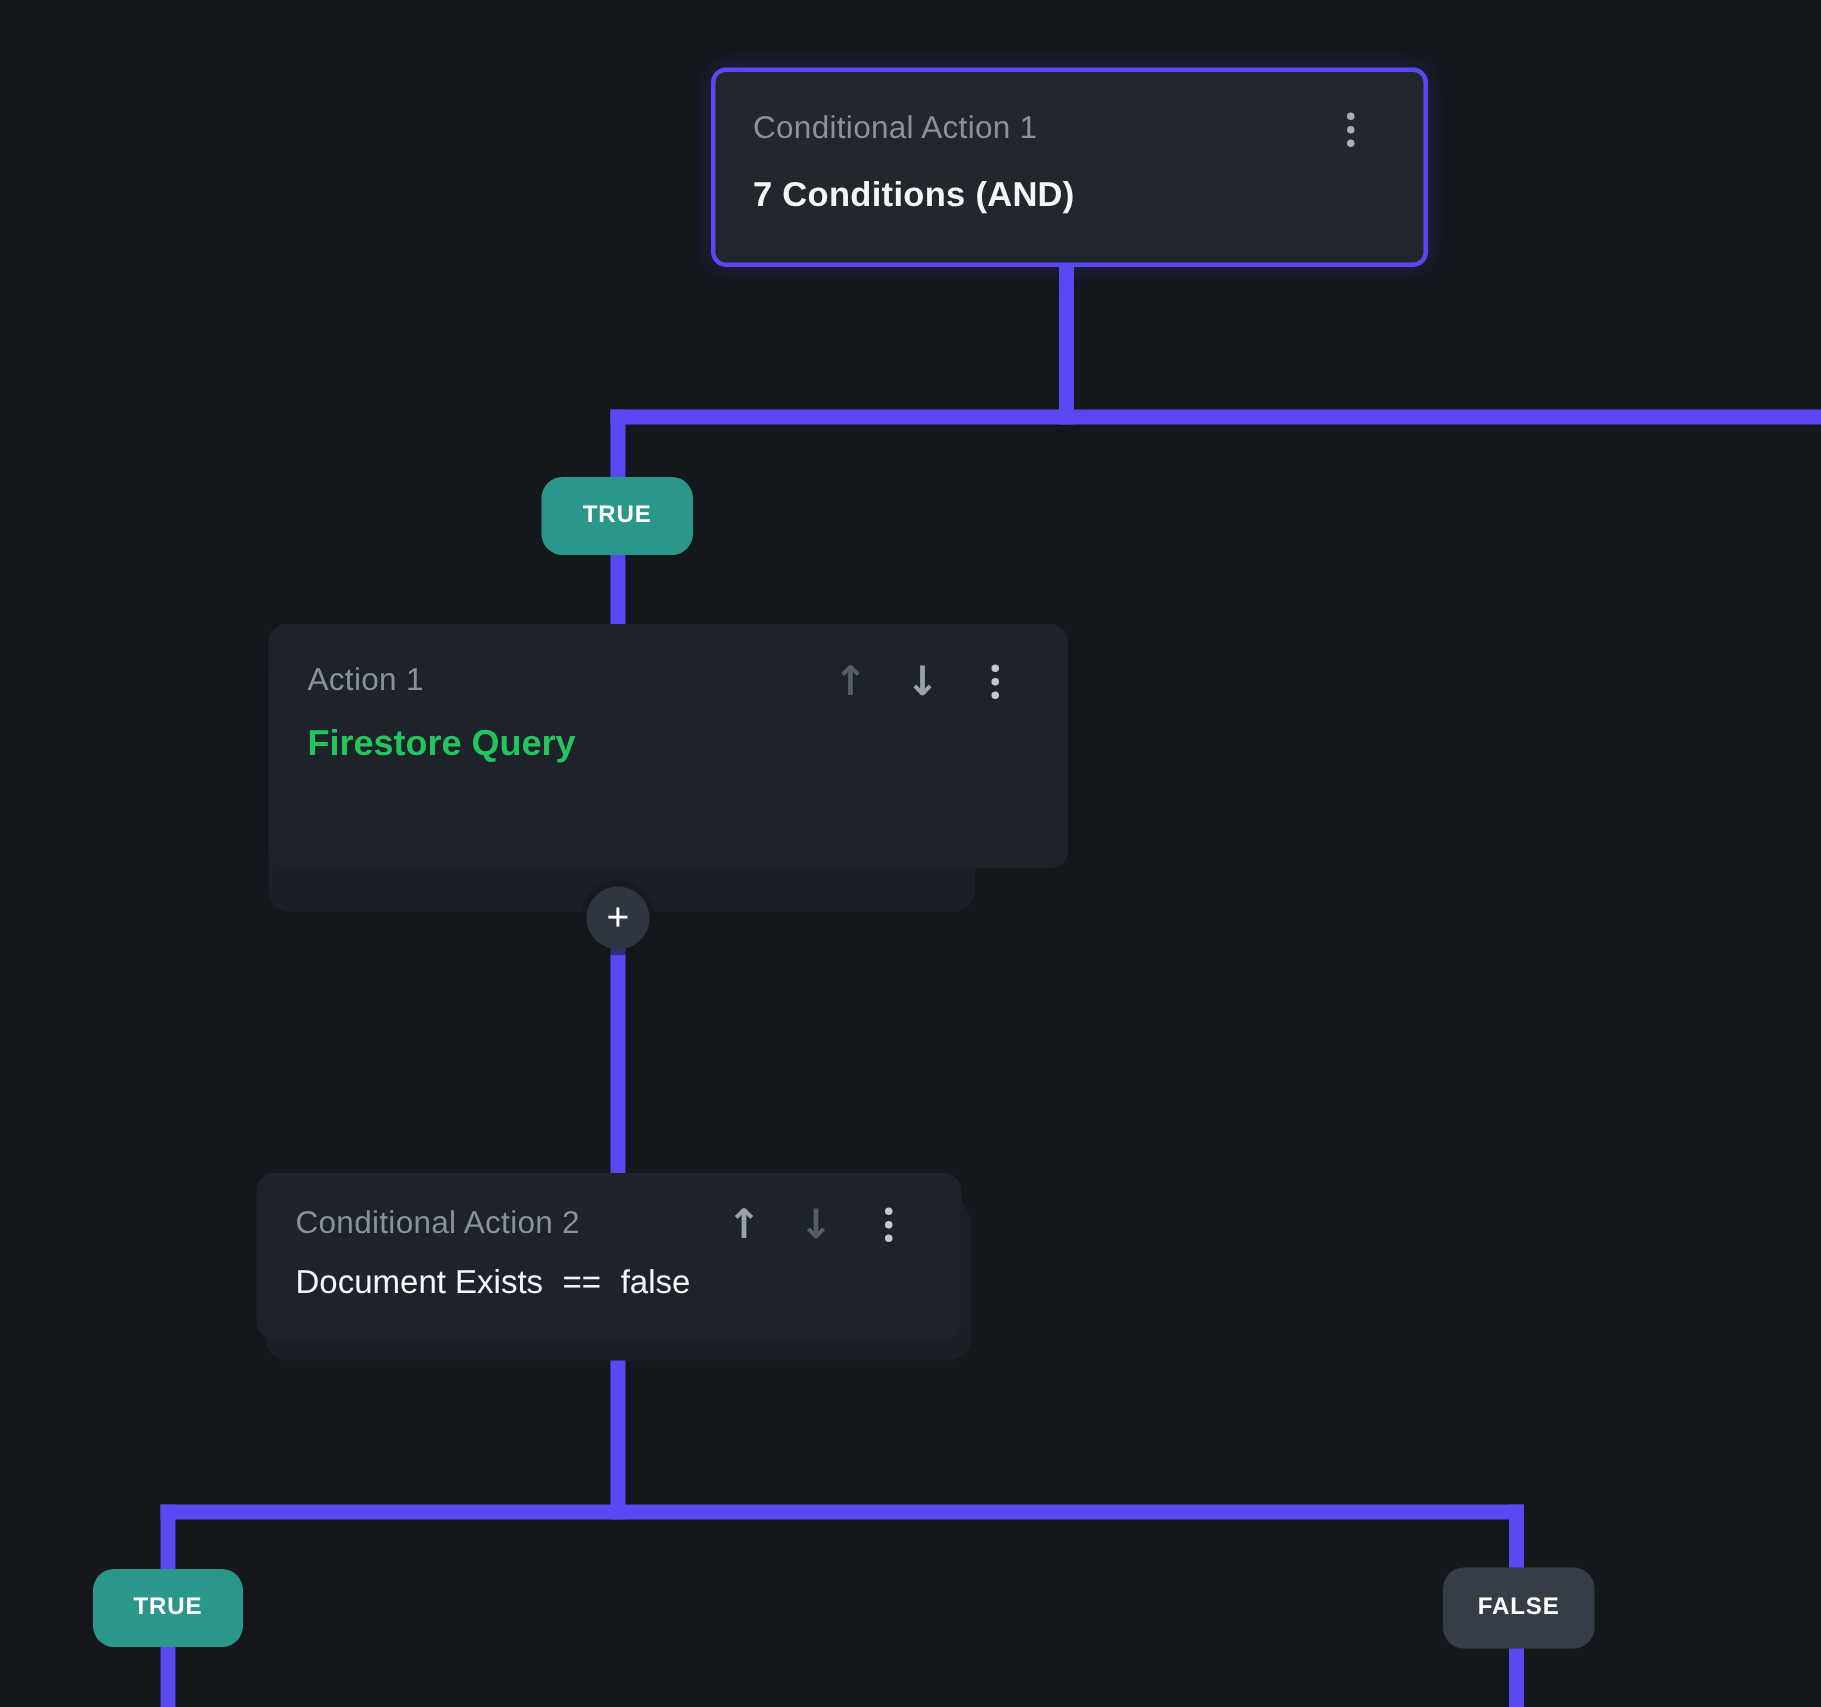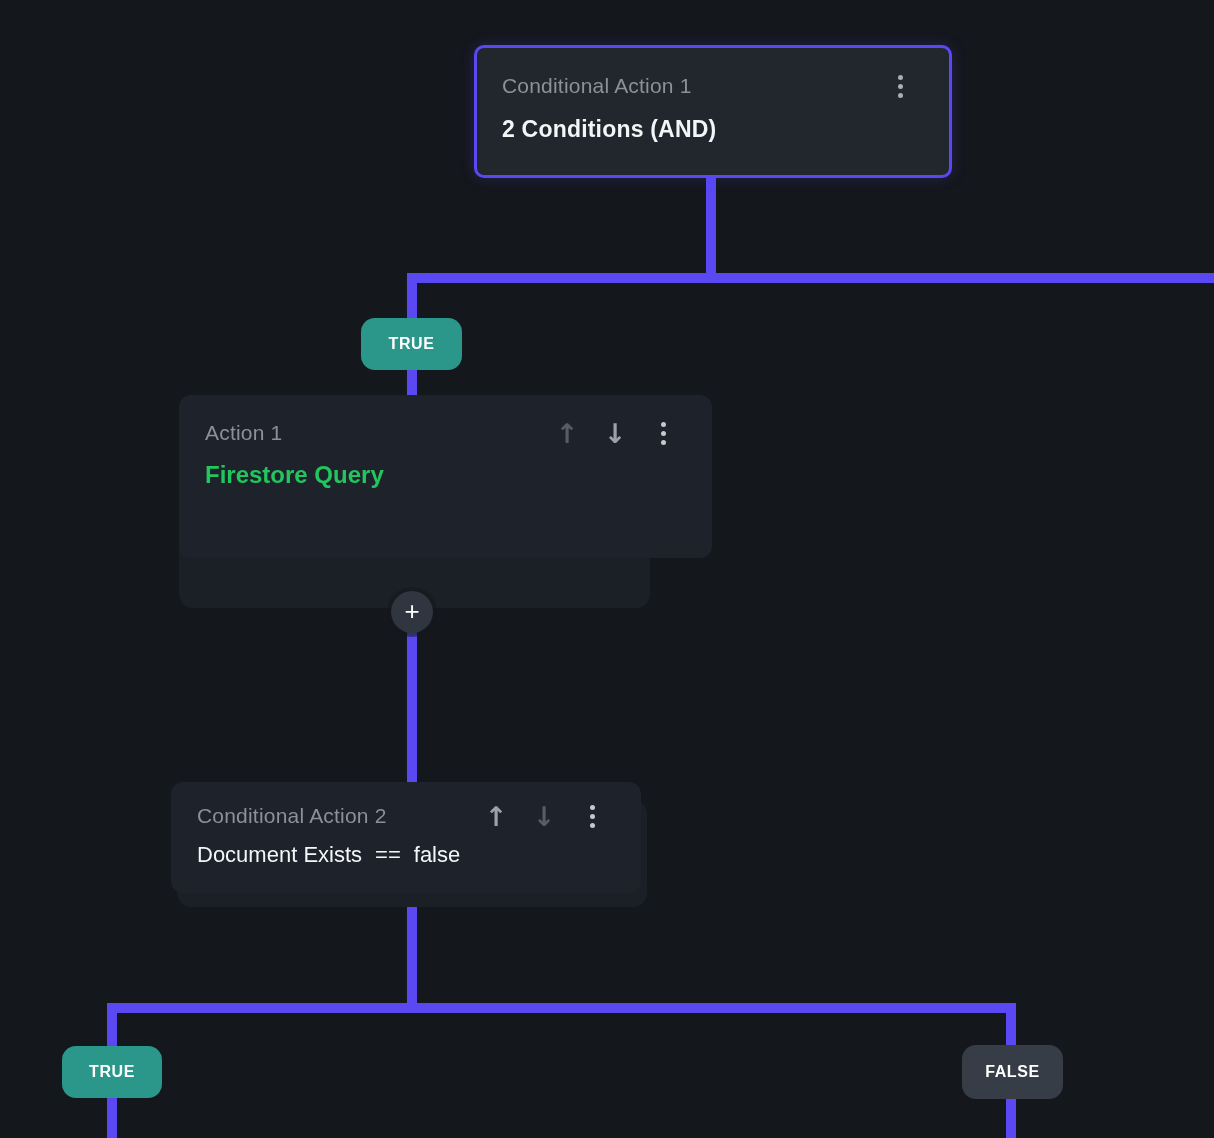--- a/index.html
+++ b/index.html
@@ -165,27 +165,27 @@
     <div class="node-header">
       <span class="node-title">Conditional Action 1</span>
       <button class="icon-btn">
         <span class="kebab">
             <i></i>
             <i></i>
             <i></i>
           </span>
       </button>
     </div>
-    <div class="node-subtitle">2 Conditions (AND)</div>
+    <div class="node-subtitle">7 Conditions (AND)</div>
   </div>
 
   <div class="badge true" style="left:361px;top:318px;width:101px;height:52px;">TRUE</div>
 
   <div class="node-plate" style="left:179px;top:436px;width:471px;height:172px;"></div>
-  <div class="node" style="left:179px;top:395px;width:533px;height:163px;">
+  <div class="node" style="left:179px;top:416px;width:533px;height:163px;">
     <div class="node-header">
       <span class="node-title">Action 1</span>
       <span class="icon-row">
         <button class="icon-btn">
           <span class="arrow dim">↑</span>
         </button>
         <button class="icon-btn">
           <span class="arrow bright">↓</span>
         </button>
         <button class="icon-btn">

